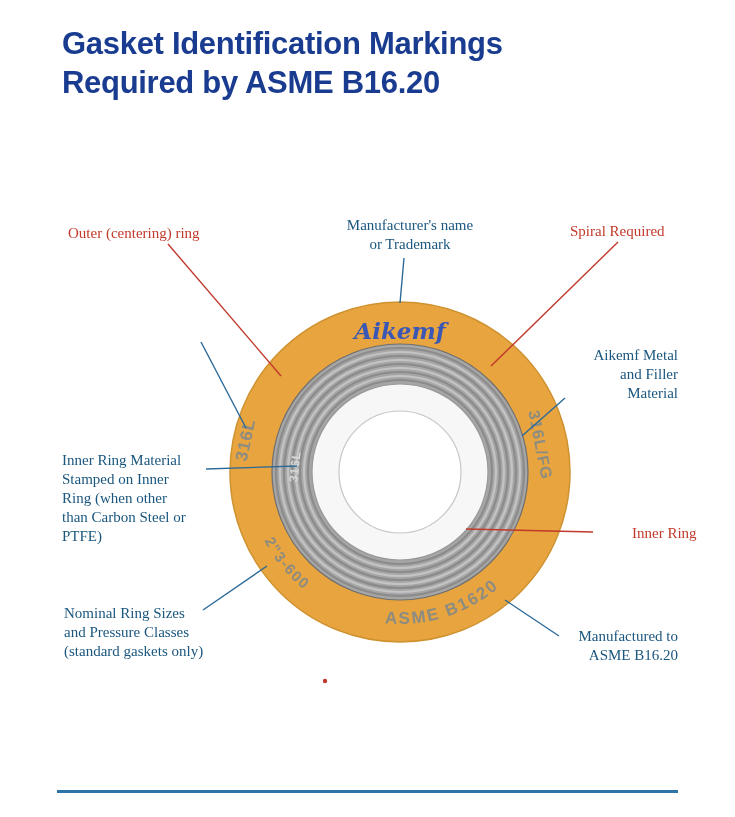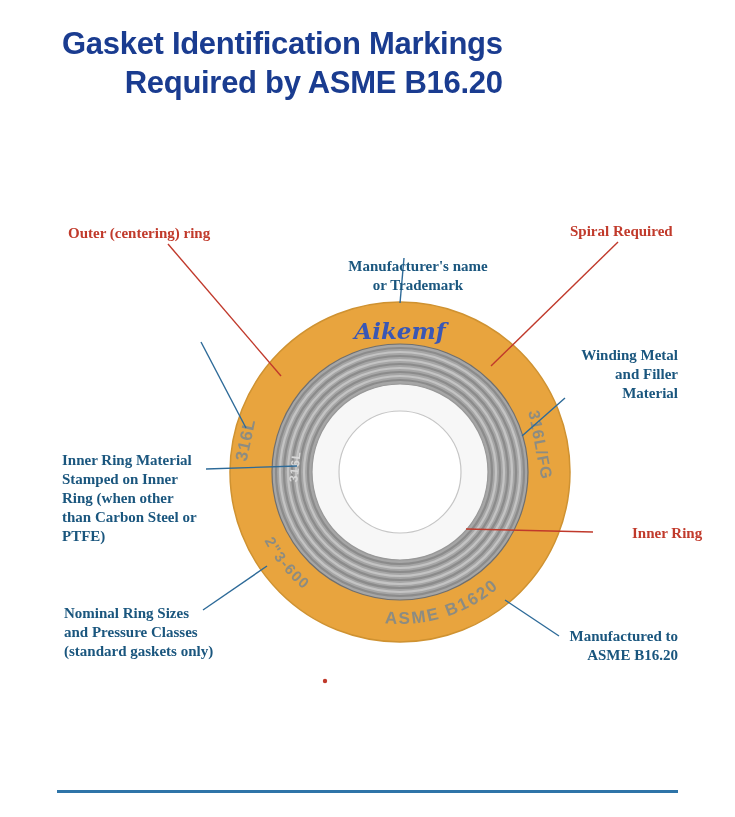--- a/index.html
+++ b/index.html
@@ -17,27 +17,26 @@
   .title {
     position: absolute;
     left: 62px; top: 24px;
     font-family: "Liberation Sans", sans-serif;
     font-weight: bold;
     font-size: 31px;
     line-height: 39px;
     letter-spacing: -0.3px;
     color: #1A3C90;
     white-space: pre-line;
-    text-align: right;
   }
   .label {
     position: absolute;
     font-size: 15px;
     line-height: 19px;
-    font-weight: bold;
+    font-weight: normal;
     white-space: pre-line;
   }
   .label.blue { color: #1A567E; }
   .label.red  { color: #C13A2B; }
   .ta-center { text-align: center; }
   .ta-right  { text-align: right; }
   svg.diagram { position: absolute; left: 0; top: 0; }
   .divider {
     position: absolute;
     left: 57px; top: 790px;
@@ -108,27 +107,27 @@
       <line x1="593" y1="532" x2="466" y2="529" stroke="#C0392B"></line>
       <line x1="203" y1="610" x2="267" y2="566" stroke="#2D6A98"></line>
       <line x1="559" y1="636" x2="505" y2="600" stroke="#2D6A98"></line>
     </g>
 
     <circle cx="325" cy="681" r="2.2" fill="#C0392B"></circle>
   </svg>
 
   <div class="label red" style="left:68px; top:224px;">Outer (centering) ring</div>
 
-  <div class="label blue ta-center" style="left:328px; top:216px; width:180px;margin-top:41px;">Manufacturer's name
+  <div class="label blue ta-center" style="left:320px; top:216px; width:180px;">Manufacturer's name
 or Trademark</div>
 
   <div class="label red" style="left:570px; top:222px;">Spiral Required</div>
 
 
-  <div class="label blue ta-right" style="left:558px; top:346px; width:120px;">Winding Metal
+  <div class="label blue ta-right" style="left:558px; top:346px; width:120px;">Aikemf Metal
 and Filler
 Material</div>
 
   <div class="label blue" style="left:62px; top:451px;">Inner Ring Material
 Stamped on Inner
 Ring (when other
 than Carbon Steel or
 PTFE)</div>
 
   <div class="label red" style="left:632px; top:524px;">Inner Ring</div>

